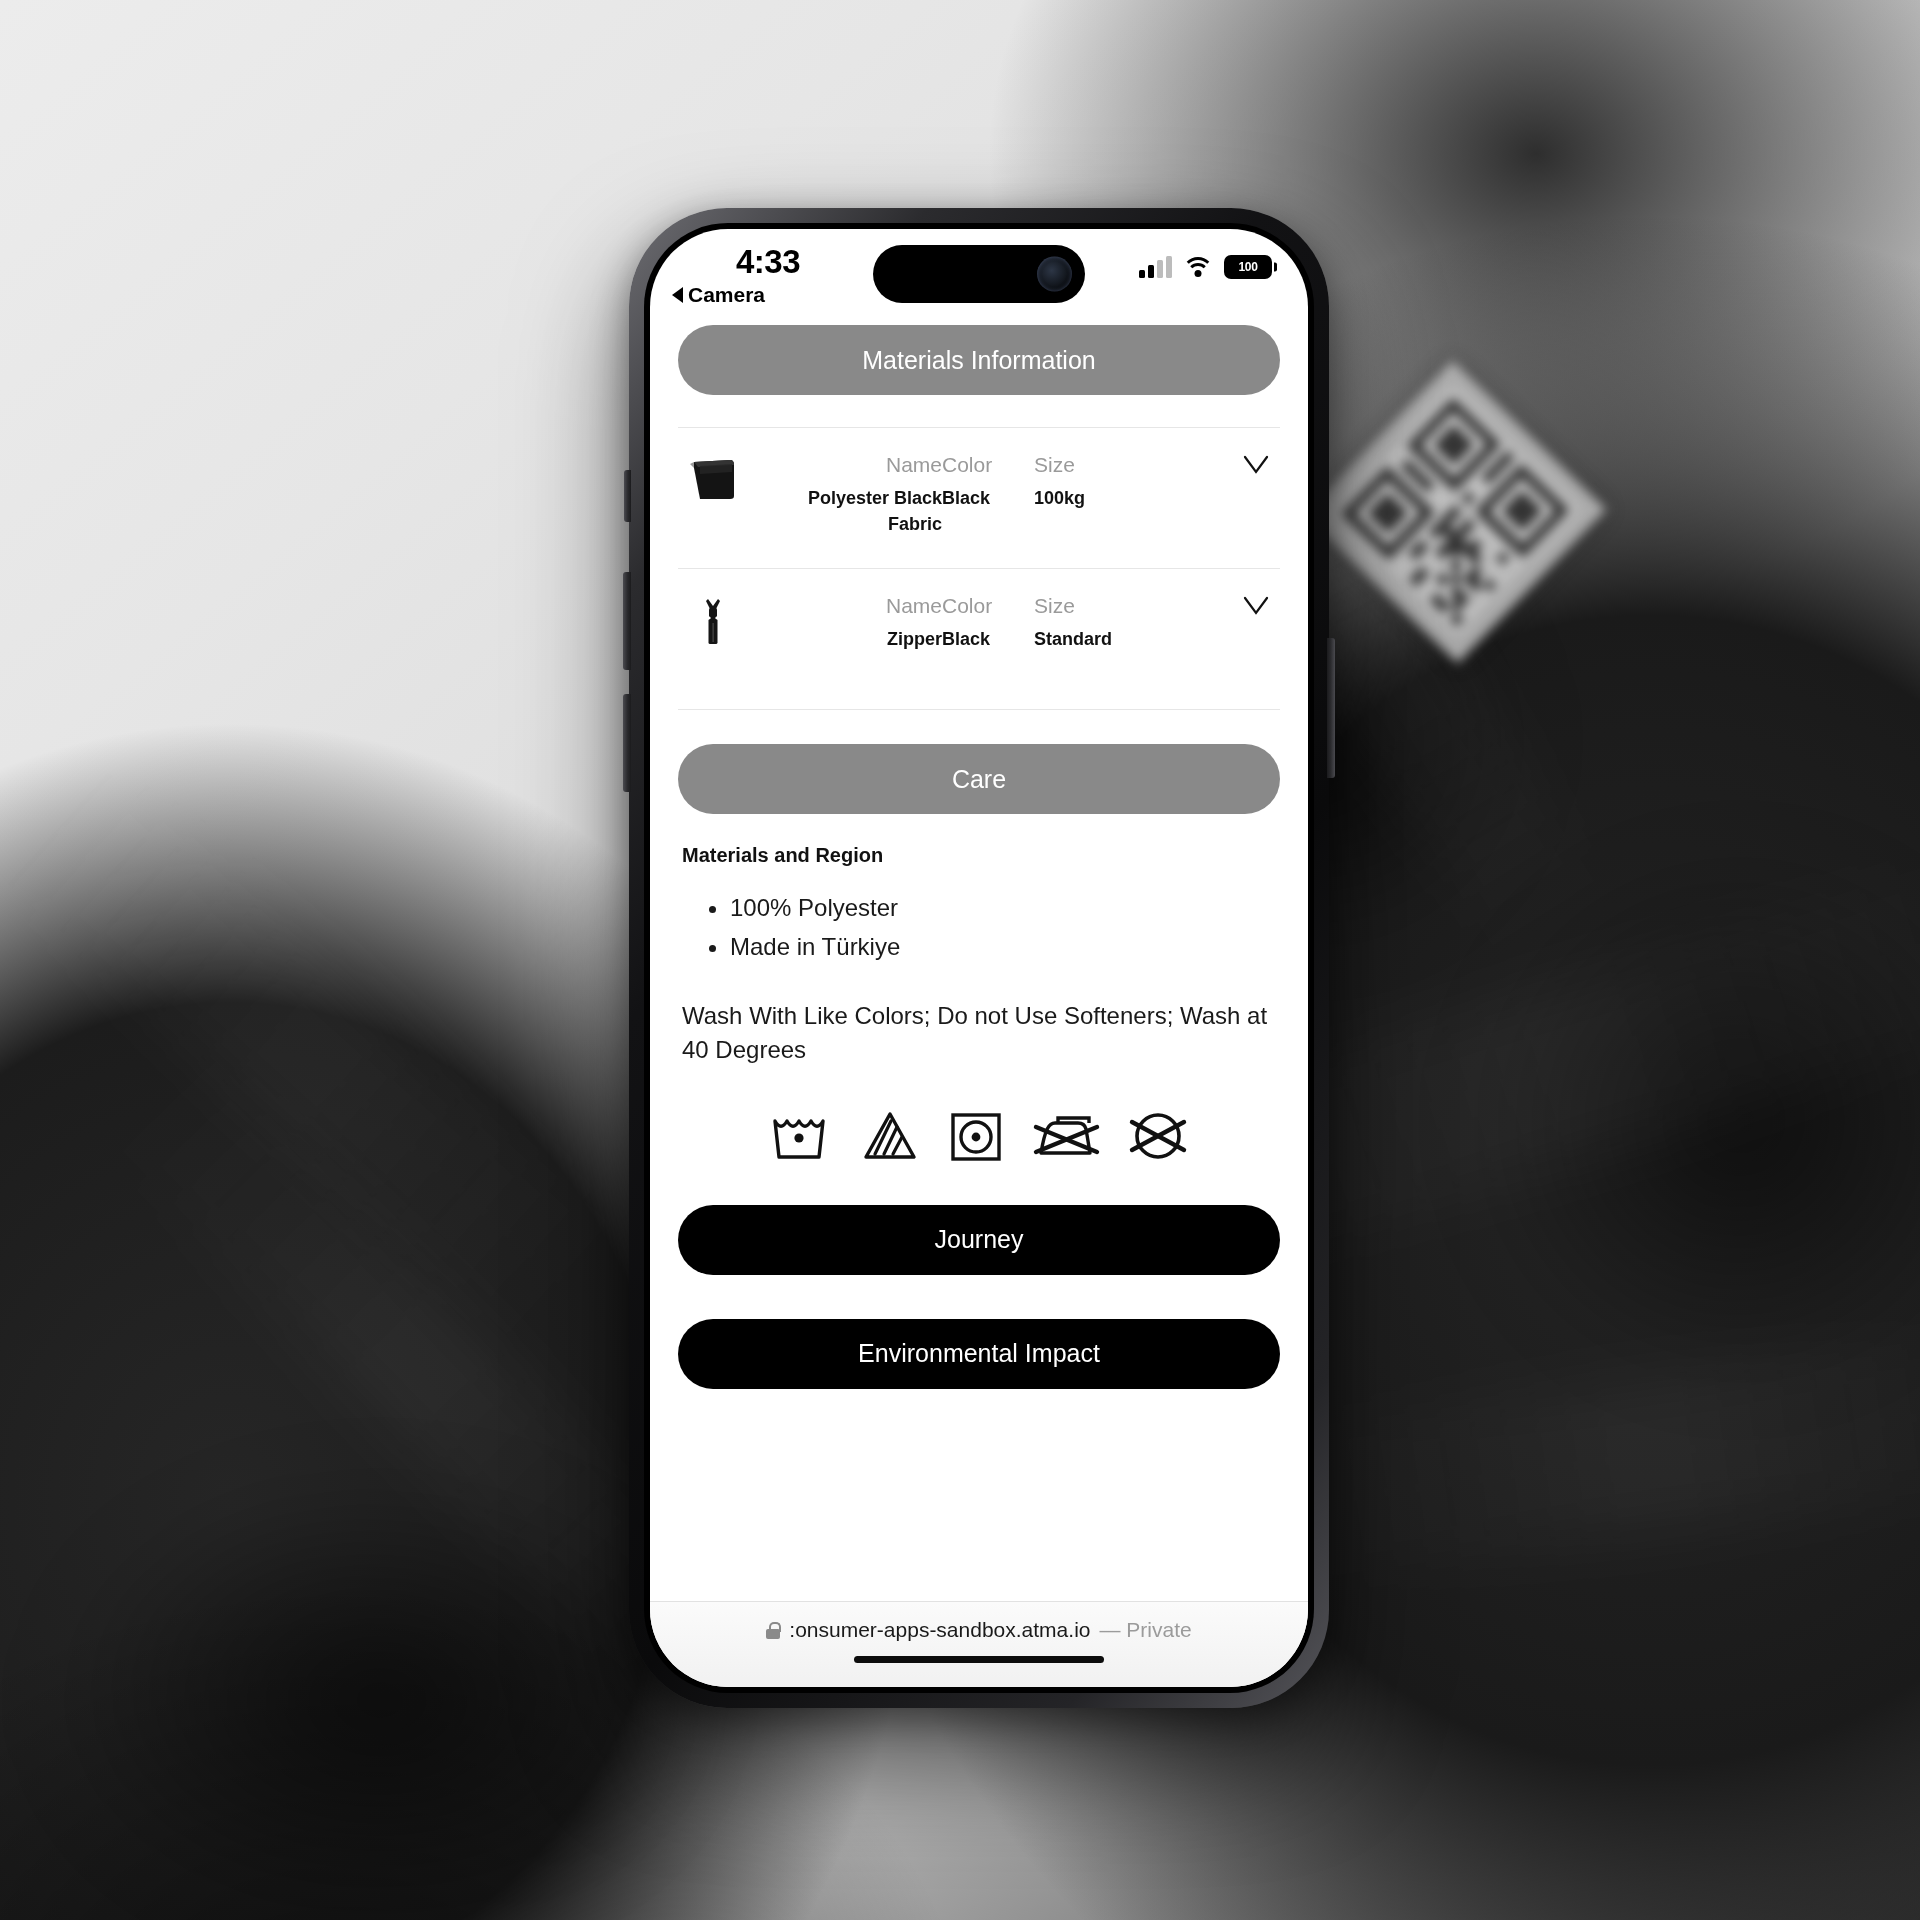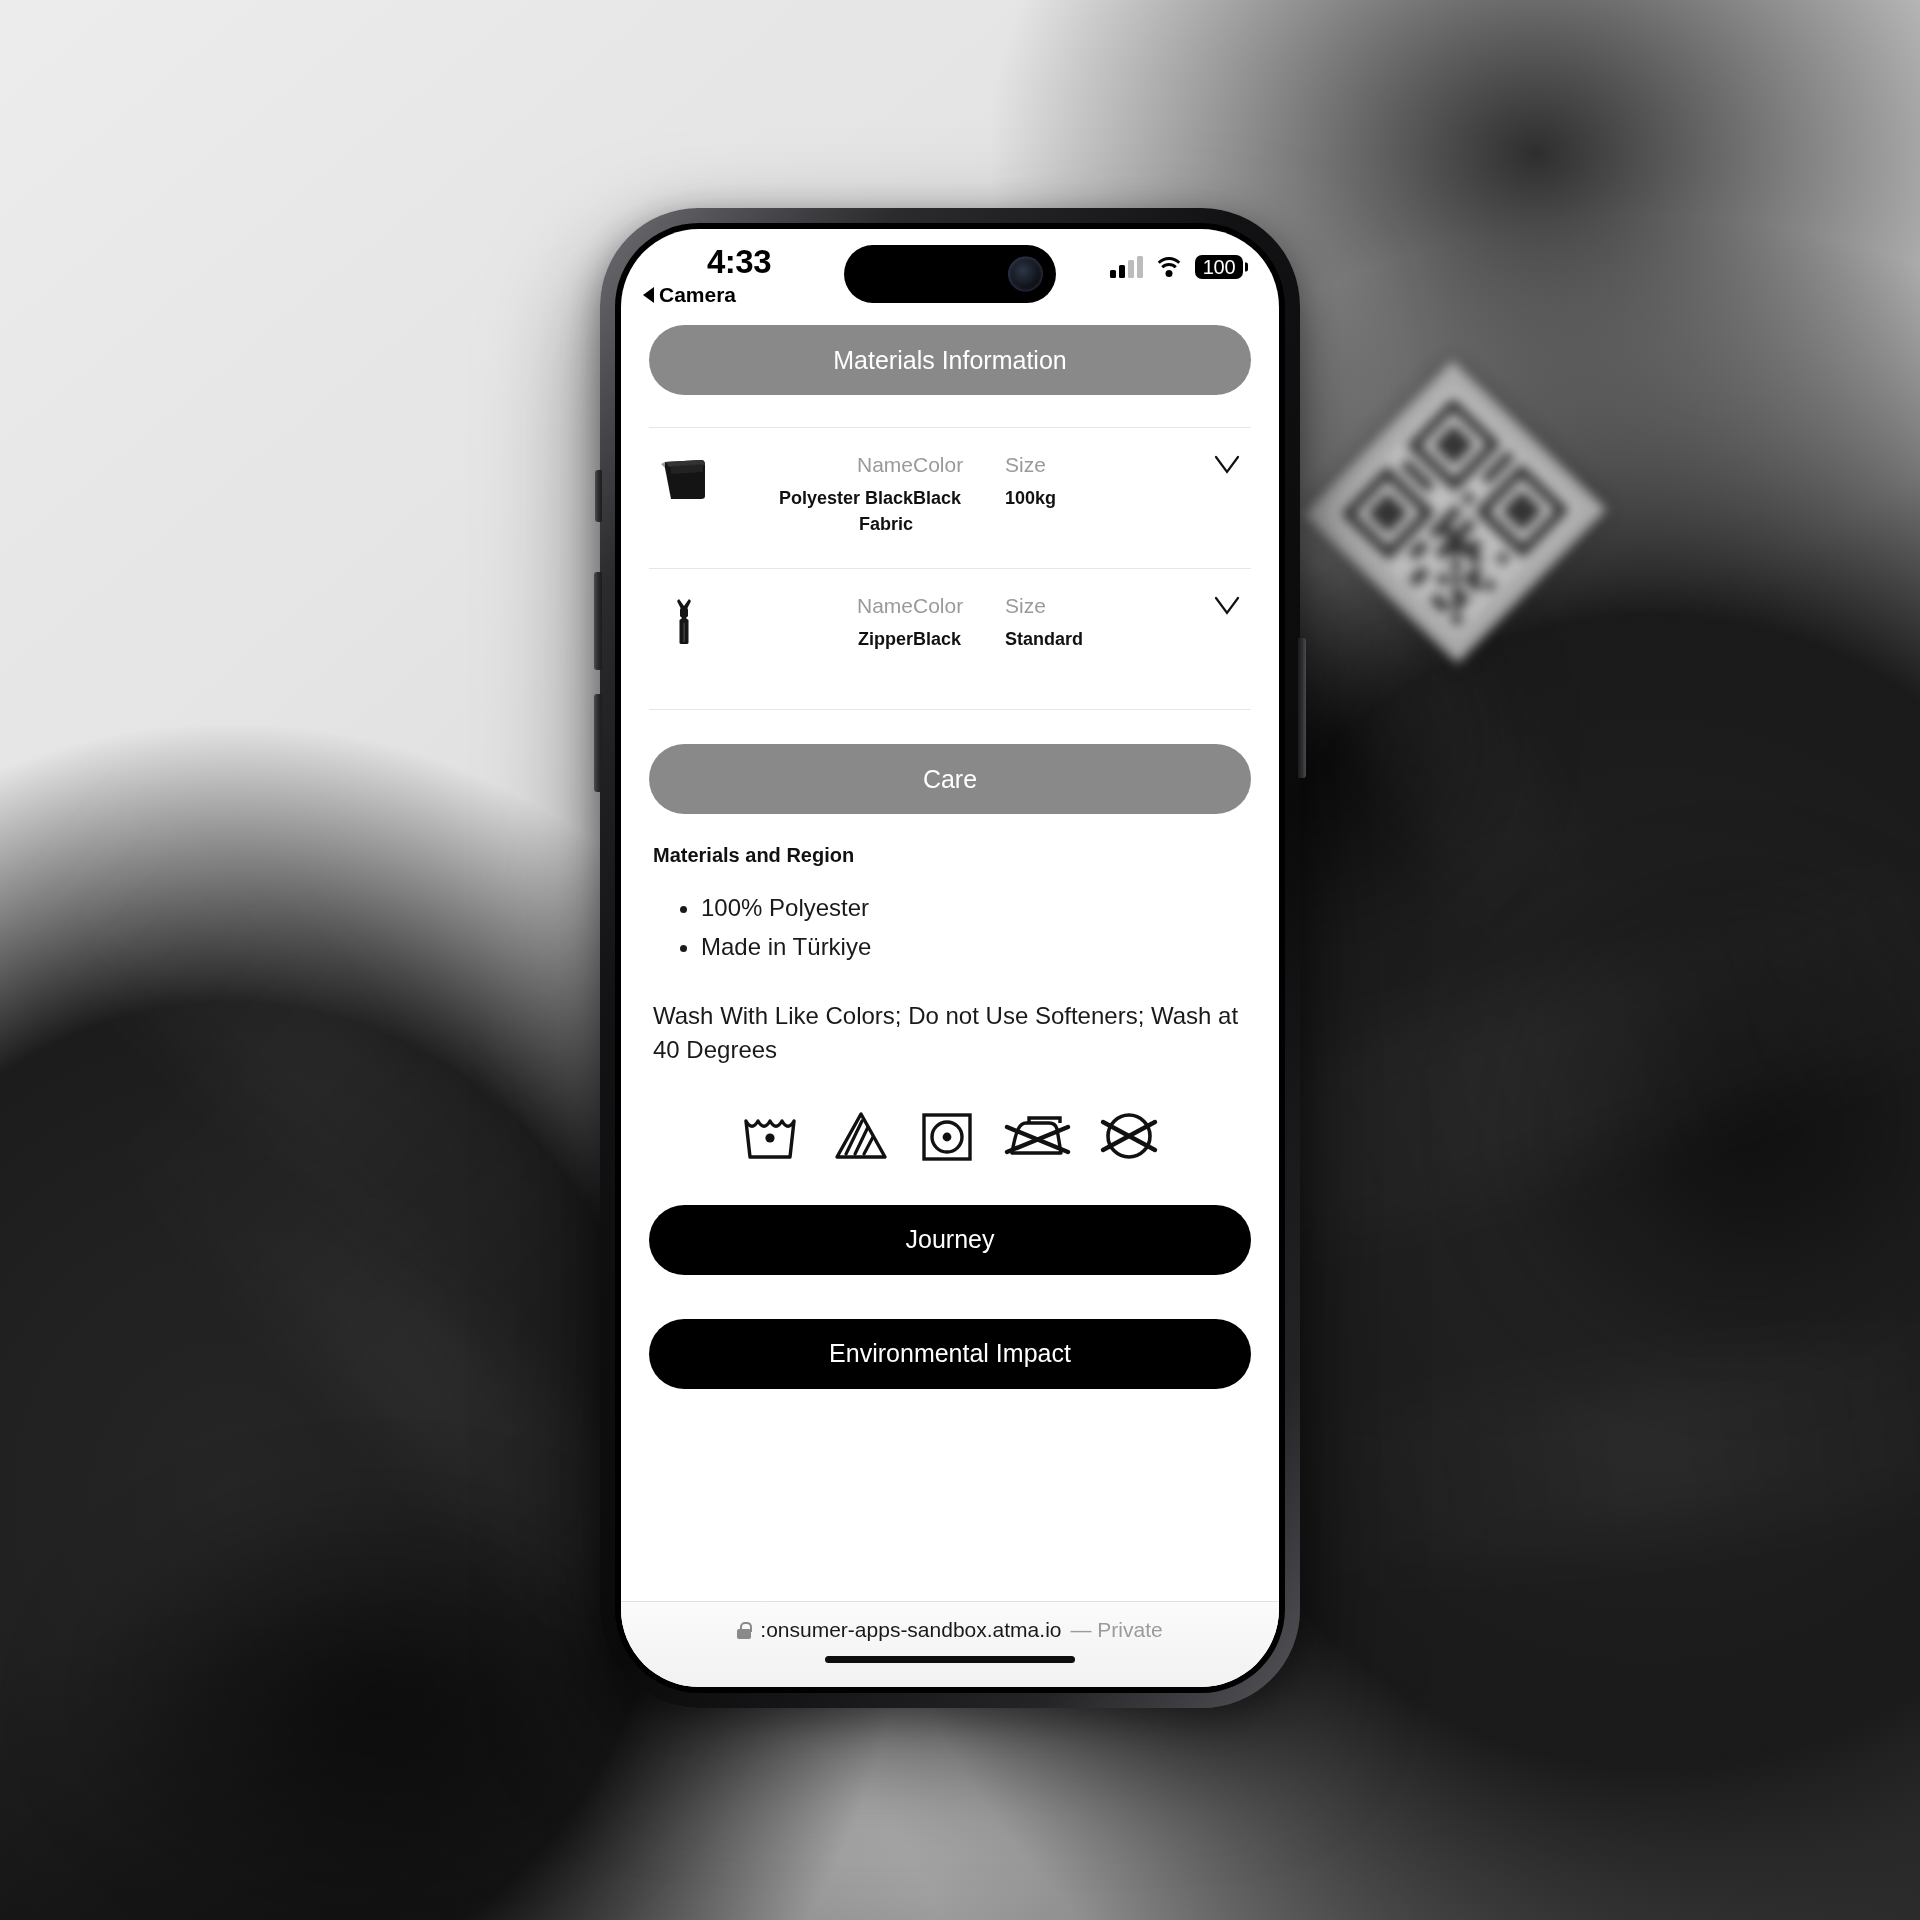--- a/index.html
+++ b/index.html
@@ -81,21 +81,21 @@
   .qr-label .qr-cells { position: absolute; inset: 26px; }
   .qr-label .qr-cells i {
     position: absolute;
     background: #2a2a2a;
     display: block;
   }
 
   
   .phone {
     position: absolute;
-    left: 600px;
+    left: 629px;
     top: 208px;
     width: 700px;
     height: 1500px;
     border-radius: 98px;
     background: linear-gradient(128deg, #6e6e73 0%, #2b2b2e 16%, #121214 34%, #0a0a0b 62%, #242427 86%, #55555a 100%);
     box-shadow:
       0 50px 110px rgba(0,0,0,0.55),
       0 10px 36px rgba(0,0,0,0.40);
     padding: 15px;
     box-sizing: border-box;
@@ -220,22 +220,22 @@
     width: 48px;
     height: 24px;
     background: #000;
     border-radius: 7px;
     display: flex;
     align-items: center;
     justify-content: center;
   }
   .batt .pct {
     color: #fff;
-    font-size: 20px;
-    font-weight: normal;
+    font-size: 12px;
+    font-weight: bold;
     letter-spacing: -0.3px;
     line-height: 1;
   }
   .batt::after {
     content: "";
     position: absolute;
     right: -5px;
     top: 50%;
     transform: translateY(-50%);
     width: 3px;

